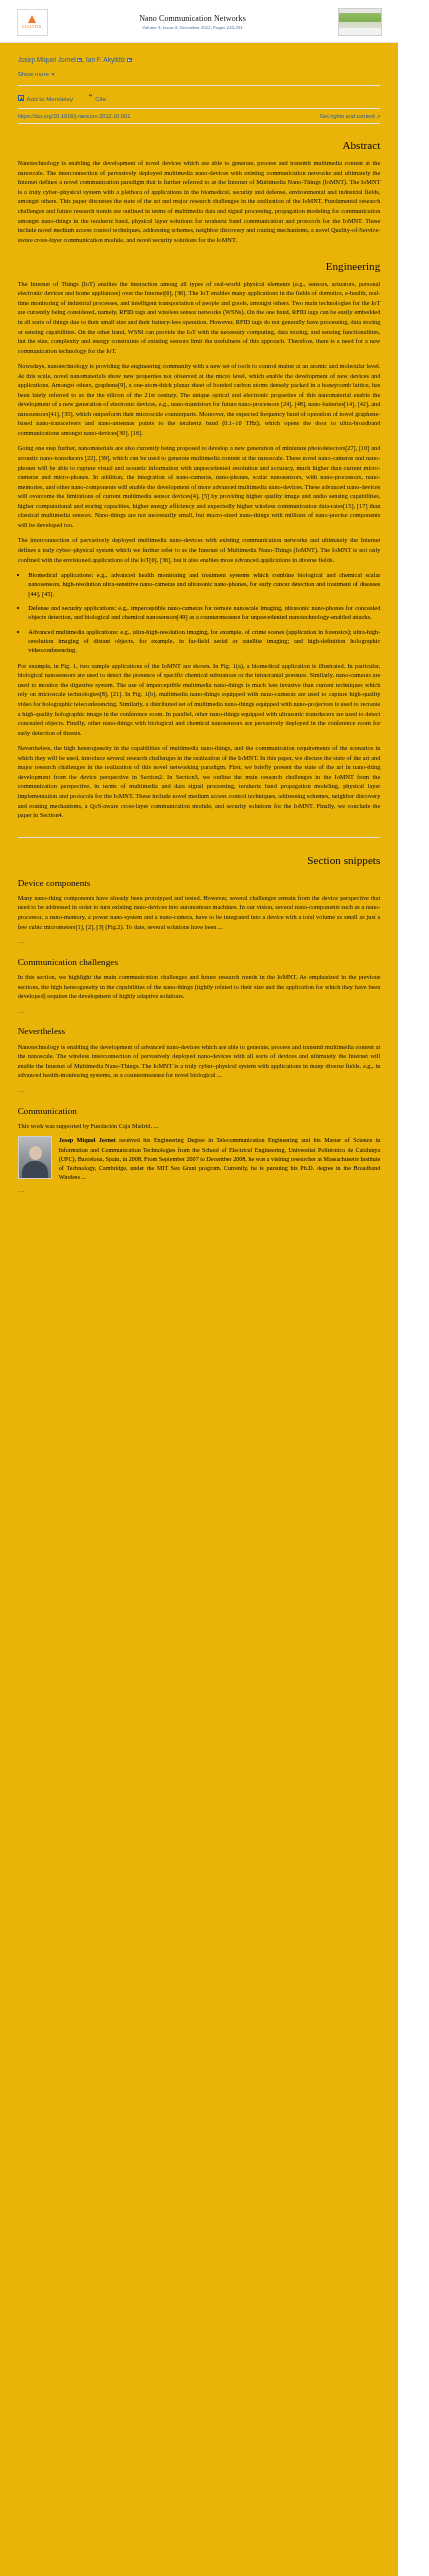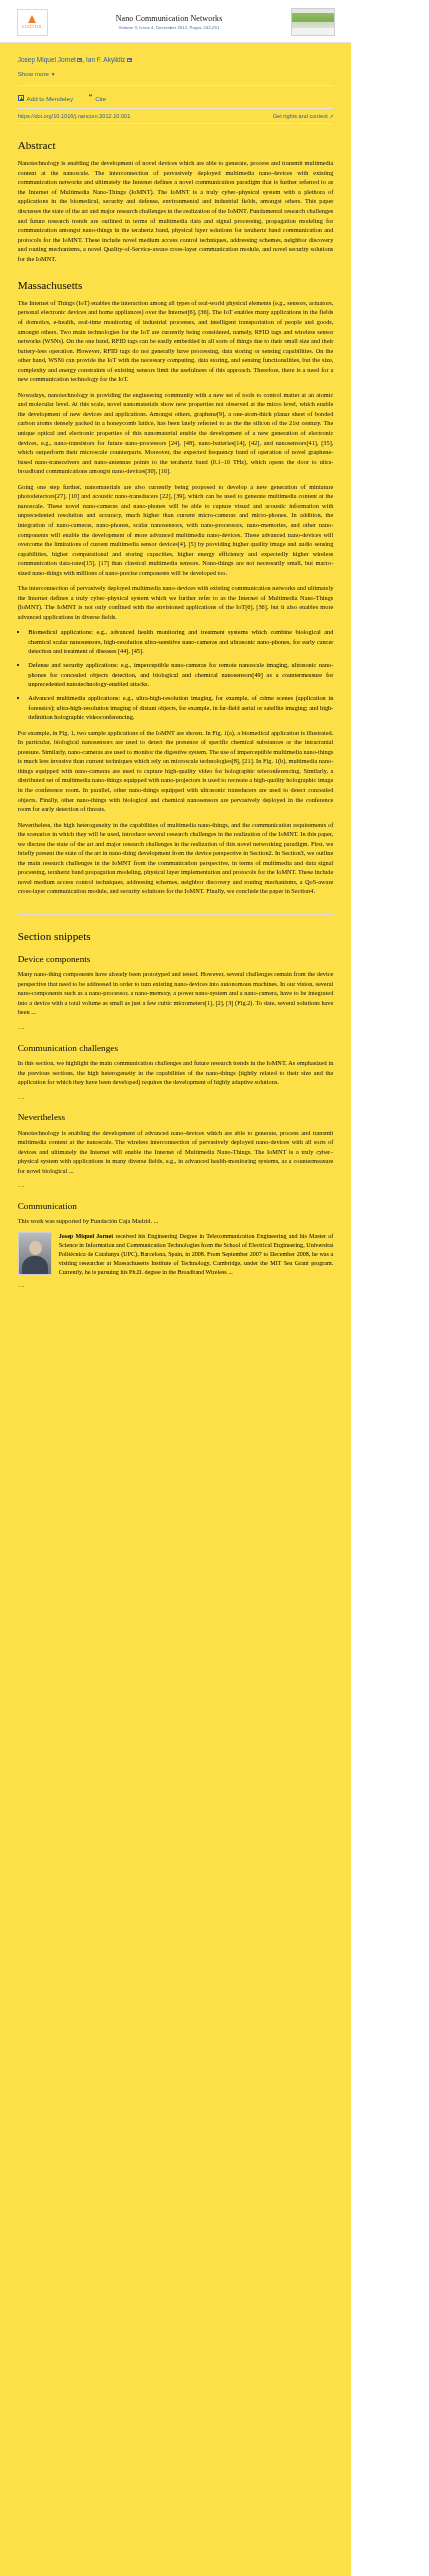--- a/index.html
+++ b/index.html
@@ -5,24 +5,24 @@
   * { box-sizing: border-box; }
   html, body { margin: 0; padding: 0; }
   body {
     width: 429px;
     background: #ffffff;
     font-family: "Liberation Serif", serif;
     color: #000;
     -webkit-font-smoothing: antialiased;
   }
   .page {
-    width: 351px;
+    width: 398px;
     min-height: 2576px;
     position: relative;
-    background: #fde047;
+    background: #eab308;
   }
 
   
   .masthead {
     display: flex;
     align-items: center;
     padding: 8.3px 16.5px 5.9px 16.5px;
     border-bottom: 0.6px solid #e0e0e0;
     background: #fff;
   }
@@ -185,20 +185,21 @@
   .doi-link { color: #2a5d9e; }
   .rights-link { color: #2a5d9e; }
   .ext-arrow { font-size: 4.7px; }
 
   h2.section-head {
     font-family: "Liberation Serif", serif;
     font-size: 11.2px;
     font-weight: normal;
     margin: 15.4px 0 7px 0;
     color: #0b0b0b;
+    text-align: right;
   }
   h3.sub-head {
     font-family: Liberation Serif, serif;
     font-size: 9.2px;
     font-weight: normal;
     margin: 11.8px 0 5.3px 0;
     color: #0b0b0b;
   }
 
   p.para {
@@ -316,21 +317,21 @@
     </div>
 
     <div class="doi-row">
       <span class="doi-link">https://doi.org/10.1016/j.nancom.2012.10.001</span>
       <span class="rights-link"><span>Get rights and content</span> <span class="ext-arrow">↗</span></span>
     </div>
 
     <h2 class="section-head">Abstract</h2>
     <p class="para">Nanotechnology is enabling the development of novel devices which are able to generate, process and transmit multimedia content at the nanoscale. The interconnection of pervasively deployed multimedia nano-devices with existing communication networks and ultimately the Internet defines a novel communication paradigm that is further referred to as the Internet of Multimedia Nano-Things (IoMNT). The IoMNT is a truly cyber–physical system with a plethora of applications in the biomedical, security and defense, environmental and industrial fields, amongst others. This paper discusses the state of the art and major research challenges in the realization of the IoMNT. Fundamental research challenges and future research trends are outlined in terms of multimedia data and signal processing, propagation modeling for communication amongst nano-things in the terahertz band, physical layer solutions for terahertz band communication and protocols for the IoMNT. These include novel medium access control techniques, addressing schemes, neighbor discovery and routing mechanisms, a novel Quality-of-Service-aware cross-layer communication module, and novel security solutions for the IoMNT.</p>
 
-    <h2 class="section-head">Massachusetts</h2>
+    <h2 class="section-head">Engineering</h2>
     <p class="para">The Internet of Things (IoT) enables the interaction among all types of real-world physical elements (e.g., sensors, actuators, personal electronic devices and home appliances) over the Internet[6], [36]. The IoT enables many applications in the fields of domotics, e-health, real-time monitoring of industrial processes, and intelligent transportation of people and goods, amongst others. Two main technologies for the IoT are currently being considered, namely, RFID tags and wireless sensor networks (WSNs). On the one hand, RFID tags can be easily embedded in all sorts of things due to their small size and their battery-less operation. However, RFID tags do not generally have processing, data storing or sensing capabilities. On the other hand, WSNi can provide the IoT with the necessary computing, data storing, and sensing functionalities, but the size, complexity and energy constraints of existing sensors limit the usefulness of this approach. Therefore, there is a need for a new communication technology for the IoT.</p>
     <p class="para">Nowadays, nanotechnology is providing the engineering community with a new set of tools to control matter at an atomic and molecular level. At this scale, novel nanomaterials show new properties not observed at the micro level, which enable the development of new devices and applications. Amongst others, graphene[9], a one-atom-thick planar sheet of bonded carbon atoms densely packed in a honeycomb lattice, has been lately referred to as the the silicon of the 21st century. The unique optical and electronic properties of this nanomaterial enable the development of a new generation of electronic devices, e.g., nano-transistors for future nano-processors [24], [48], nano-batteries[14], [42], and nanosensors[41], [35], which outperform their microscale counterparts. Moreover, the expected frequency band of operation of novel graphene-based nano-transceivers and nano-antennas points to the terahertz band (0.1–10 THz), which opens the door to ultra-broadband communications amongst nano-devices[30], [16].</p>
     <p class="para">Going one step further, nanomaterials are also currently being proposed to develop a new generation of miniature photodetectors[27], [10] and acoustic nano-transducers [22], [39], which can be used to generate multimedia content at the nanoscale. These novel nano-cameras and nano-phones will be able to capture visual and acoustic information with unprecedented resolution and accuracy, much higher than current micro-cameras and micro-phones. In addition, the integration of nano-cameras, nano-phones, scalar nanosensors, with nano-processors, nano-memories, and other nano-components will enable the development of more advanced multimedia nano-devices. These advanced nano-devices will overcome the limitations of current multimedia sensor devices[4], [5] by providing higher quality image and audio sensing capabilities, higher computational and storing capacities, higher energy efficiency and expectedly higher wireless communication data-rates[15], [17] than classical multimedia sensors. Nano-things are not necessarily small, but macro-sized nano-things with millions of nano-precise components will be developed too.</p>
     <p class="para">The interconnection of pervasively deployed multimedia nano-devices with existing communication networks and ultimately the Internet defines a truly cyber–physical system which we further refer to as the Internet of Multimedia Nano-Things (IoMNT). The IoMNT is not only confined with the envisioned applications of the IoT[6], [36], but it also enables more advanced applications in diverse fields.</p>
 
     <ul class="bullets">
       <li>Biomedical applications: e.g., advanced health monitoring and treatment systems which combine biological and chemical scalar nanosensors, high-resolution ultra-sensitive nano-cameras and ultrasonic nano-phones, for early cancer detection and treatment of diseases [44], [45].</li>
       <li>Defense and security applications: e.g., imperceptible nano-cameras for remote nanoscale imaging, ultrasonic nano-phones for concealed objects detection, and biological and chemical nanosensors[49] as a countermeasure for unprecedented nanotechnology-enabled attacks.</li>
       <li>Advanced multimedia applications: e.g., ultra-high-resolution imaging, for example, of crime scenes (application in forensics); ultra-high-resolution imaging of distant objects, for example, in far-field aerial or satellite imaging; and high-definition holographic videoconferencing.</li>
     </ul>

